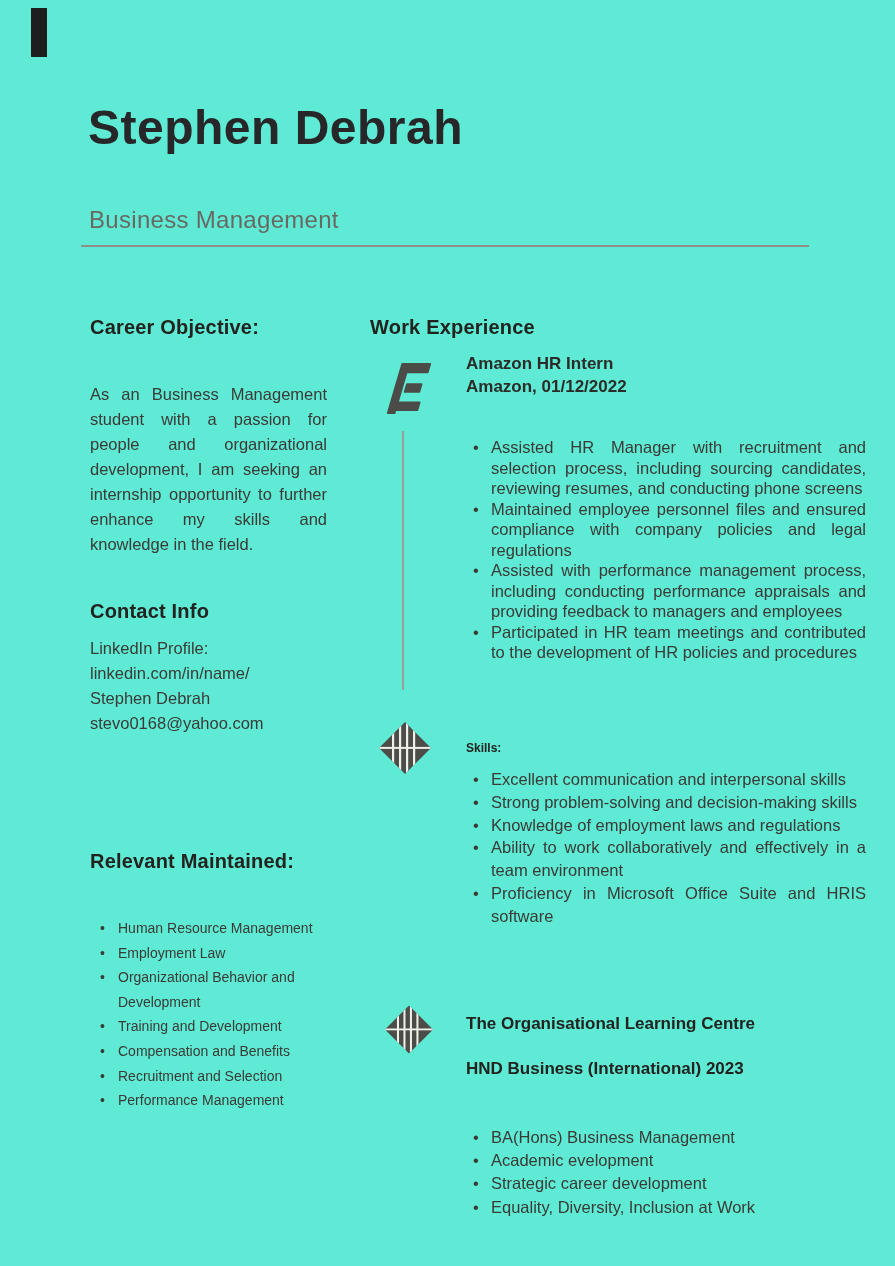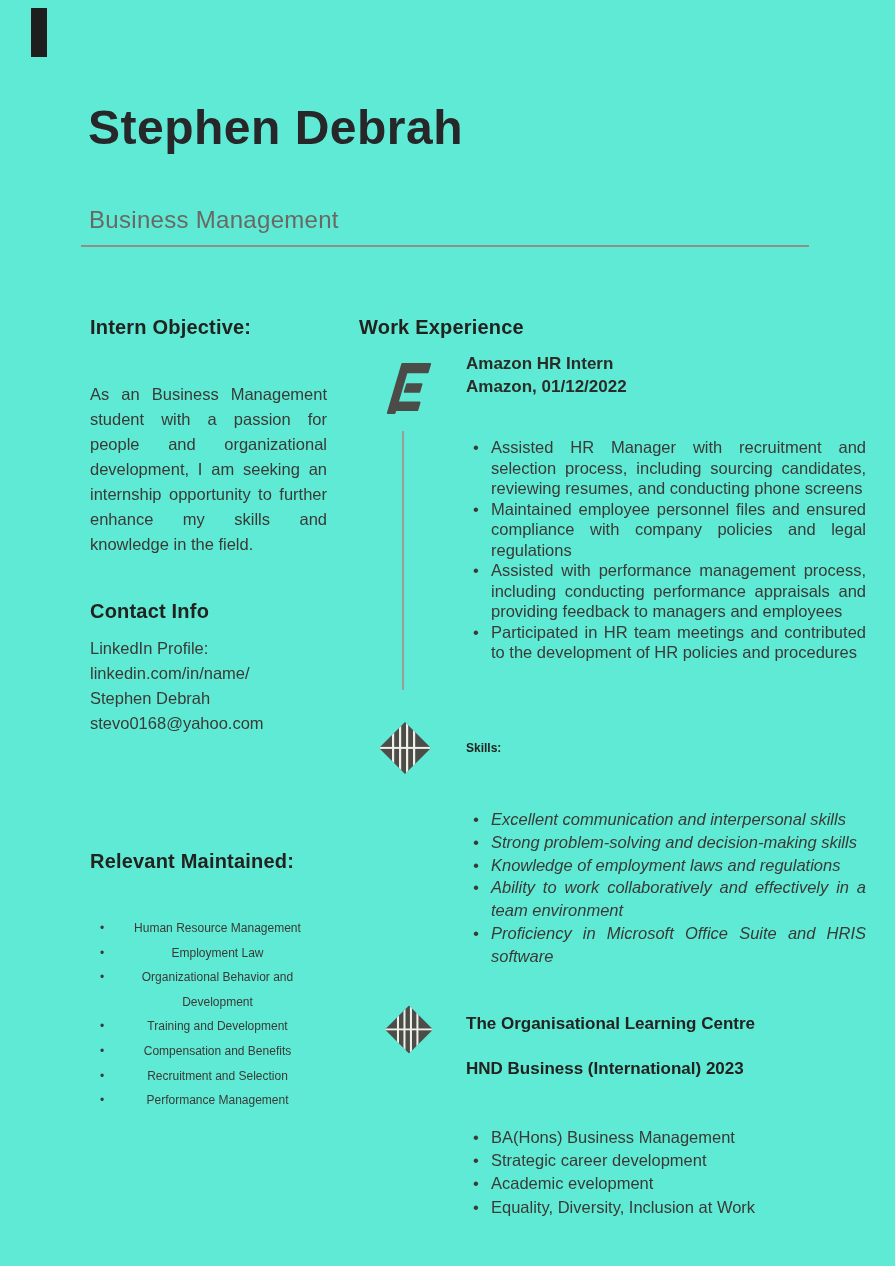--- a/index.html
+++ b/index.html
@@ -19,53 +19,53 @@
   .rule{left:81px;top:245px;width:728px;height:2px;background:#8f8f8a;}
   .h-section{font-size:20px;font-weight:700;color:#22221f;letter-spacing:.2px;}
   .career-h{left:90px;top:316px;}
   .career-body{left:90px;top:382px;width:237px;font-size:16.5px;line-height:25px;text-align:justify;color:#3a3a36;}
   .contact-h{left:90px;top:600px;}
   .contact-lines{left:90px;top:636px;width:250px;font-size:16.5px;line-height:25px;color:#3a3a36;}
   .course-h{left:90px;top:850px;}
   ul.blist{list-style:none;margin:0;padding:0;}
   ul.blist li{position:relative;padding-left:19px;}
   ul.blist li::before{content:"\2022";position:absolute;left:1px;color:#3a3a36;}
-  .course-list{left:99px;top:916px;width:218px;font-size:12px;line-height:24.6px;color:#3a3a36;text-align:center;}
-  .we-h{left:359px;top:316px;}
+  .course-list{left:99px;top:916px;width:218px;font-size:14px;line-height:24.6px;color:#3a3a36;}
+  .we-h{left:370px;top:316px;}
   .e-logo{left:384px;top:360px;width:50px;height:58px;}
   .role-block{left:466px;top:353px;font-size:17px;line-height:22.5px;font-weight:700;color:#2b2b27;}
   .vline{left:402px;top:431px;width:2px;height:259px;background:#9d9d98;}
   .we-list{left:472px;top:437px;width:394px;font-size:16.5px;line-height:20.5px;text-align:justify;color:#3a3a36;}
   .we-list li::before{left:-16px;}
   .we-list li{padding-left:18px;}
   .diamond-icon{width:54px;height:54px;}
   .skills-icon{left:378px;top:721px;}
   .skills-h{left:466px;top:741px;font-size:12px;font-weight:700;color:#22221f;}
-  .skills-list{left:472px;top:808px;width:394px;font-size:16.5px;line-height:22.8px;font-style:italic;text-align:justify;color:#3a3a36;}
+  .skills-list{left:472px;top:768px;width:394px;font-size:16.5px;line-height:22.8px;text-align:justify;color:#3a3a36;}
   .skills-list li{padding-left:18px;}
   .skills-list li::before{left:-16px;}
   .edu-icon{left:384px;top:1003px;width:50px;height:53px;}
   .edu-inst{left:466px;top:1014px;font-size:17px;font-weight:700;color:#22221f;}
   .edu-qual{left:466px;top:1059px;font-size:17px;font-weight:700;color:#22221f;}
   .edu-list{left:472px;top:1126px;width:400px;font-size:16.5px;line-height:23.2px;color:#3a3a36;}
   .edu-list li{padding-left:18px;}
   .edu-list li::before{left:-16px;}
 </style>
 </head>
 <body>
 
 <div class="page">
 
   <div class="abs corner-mark"></div>
 
   <div class="abs name">Stephen Debrah</div>
   <div class="abs subtitle">Business Management</div>
   <div class="abs rule"></div>
 
-  <div class="abs h-section career-h">Intern Objective:</div>
+  <div class="abs h-section career-h">Career Objective:</div>
   <div class="abs career-body">As an Business Management student with a passion for people and organizational development, I am seeking an internship opportunity to further enhance my skills and knowledge in the field.</div>
 
   <div class="abs h-section contact-h">Contact Info</div>
   <div class="abs contact-lines">
 
   <div>LinkedIn Profile:</div>
       <div>linkedin.com/in/name/</div>
       <div>Stephen Debrah</div>
       <div>stevo0168@yahoo.com</div>
     </div>
@@ -152,18 +152,18 @@
         <rect x="0" y="25.9" width="54" height="2"></rect>
       </g>
     </g>
   </svg>
 
   <div class="abs edu-inst">The Organisational Learning Centre</div>
   <div class="abs edu-qual">HND Business (International) 2023</div>
   <ul class="abs blist edu-list">
 
   <li>BA(Hons) Business Management</li>
+      <li>Academic evelopment</li>
       <li>Strategic career development</li>
-      <li>Academic evelopment</li>
       <li>Equality, Diversity, Inclusion at Work</li>
     </ul>
 
 </div>
 
 </body></html>

